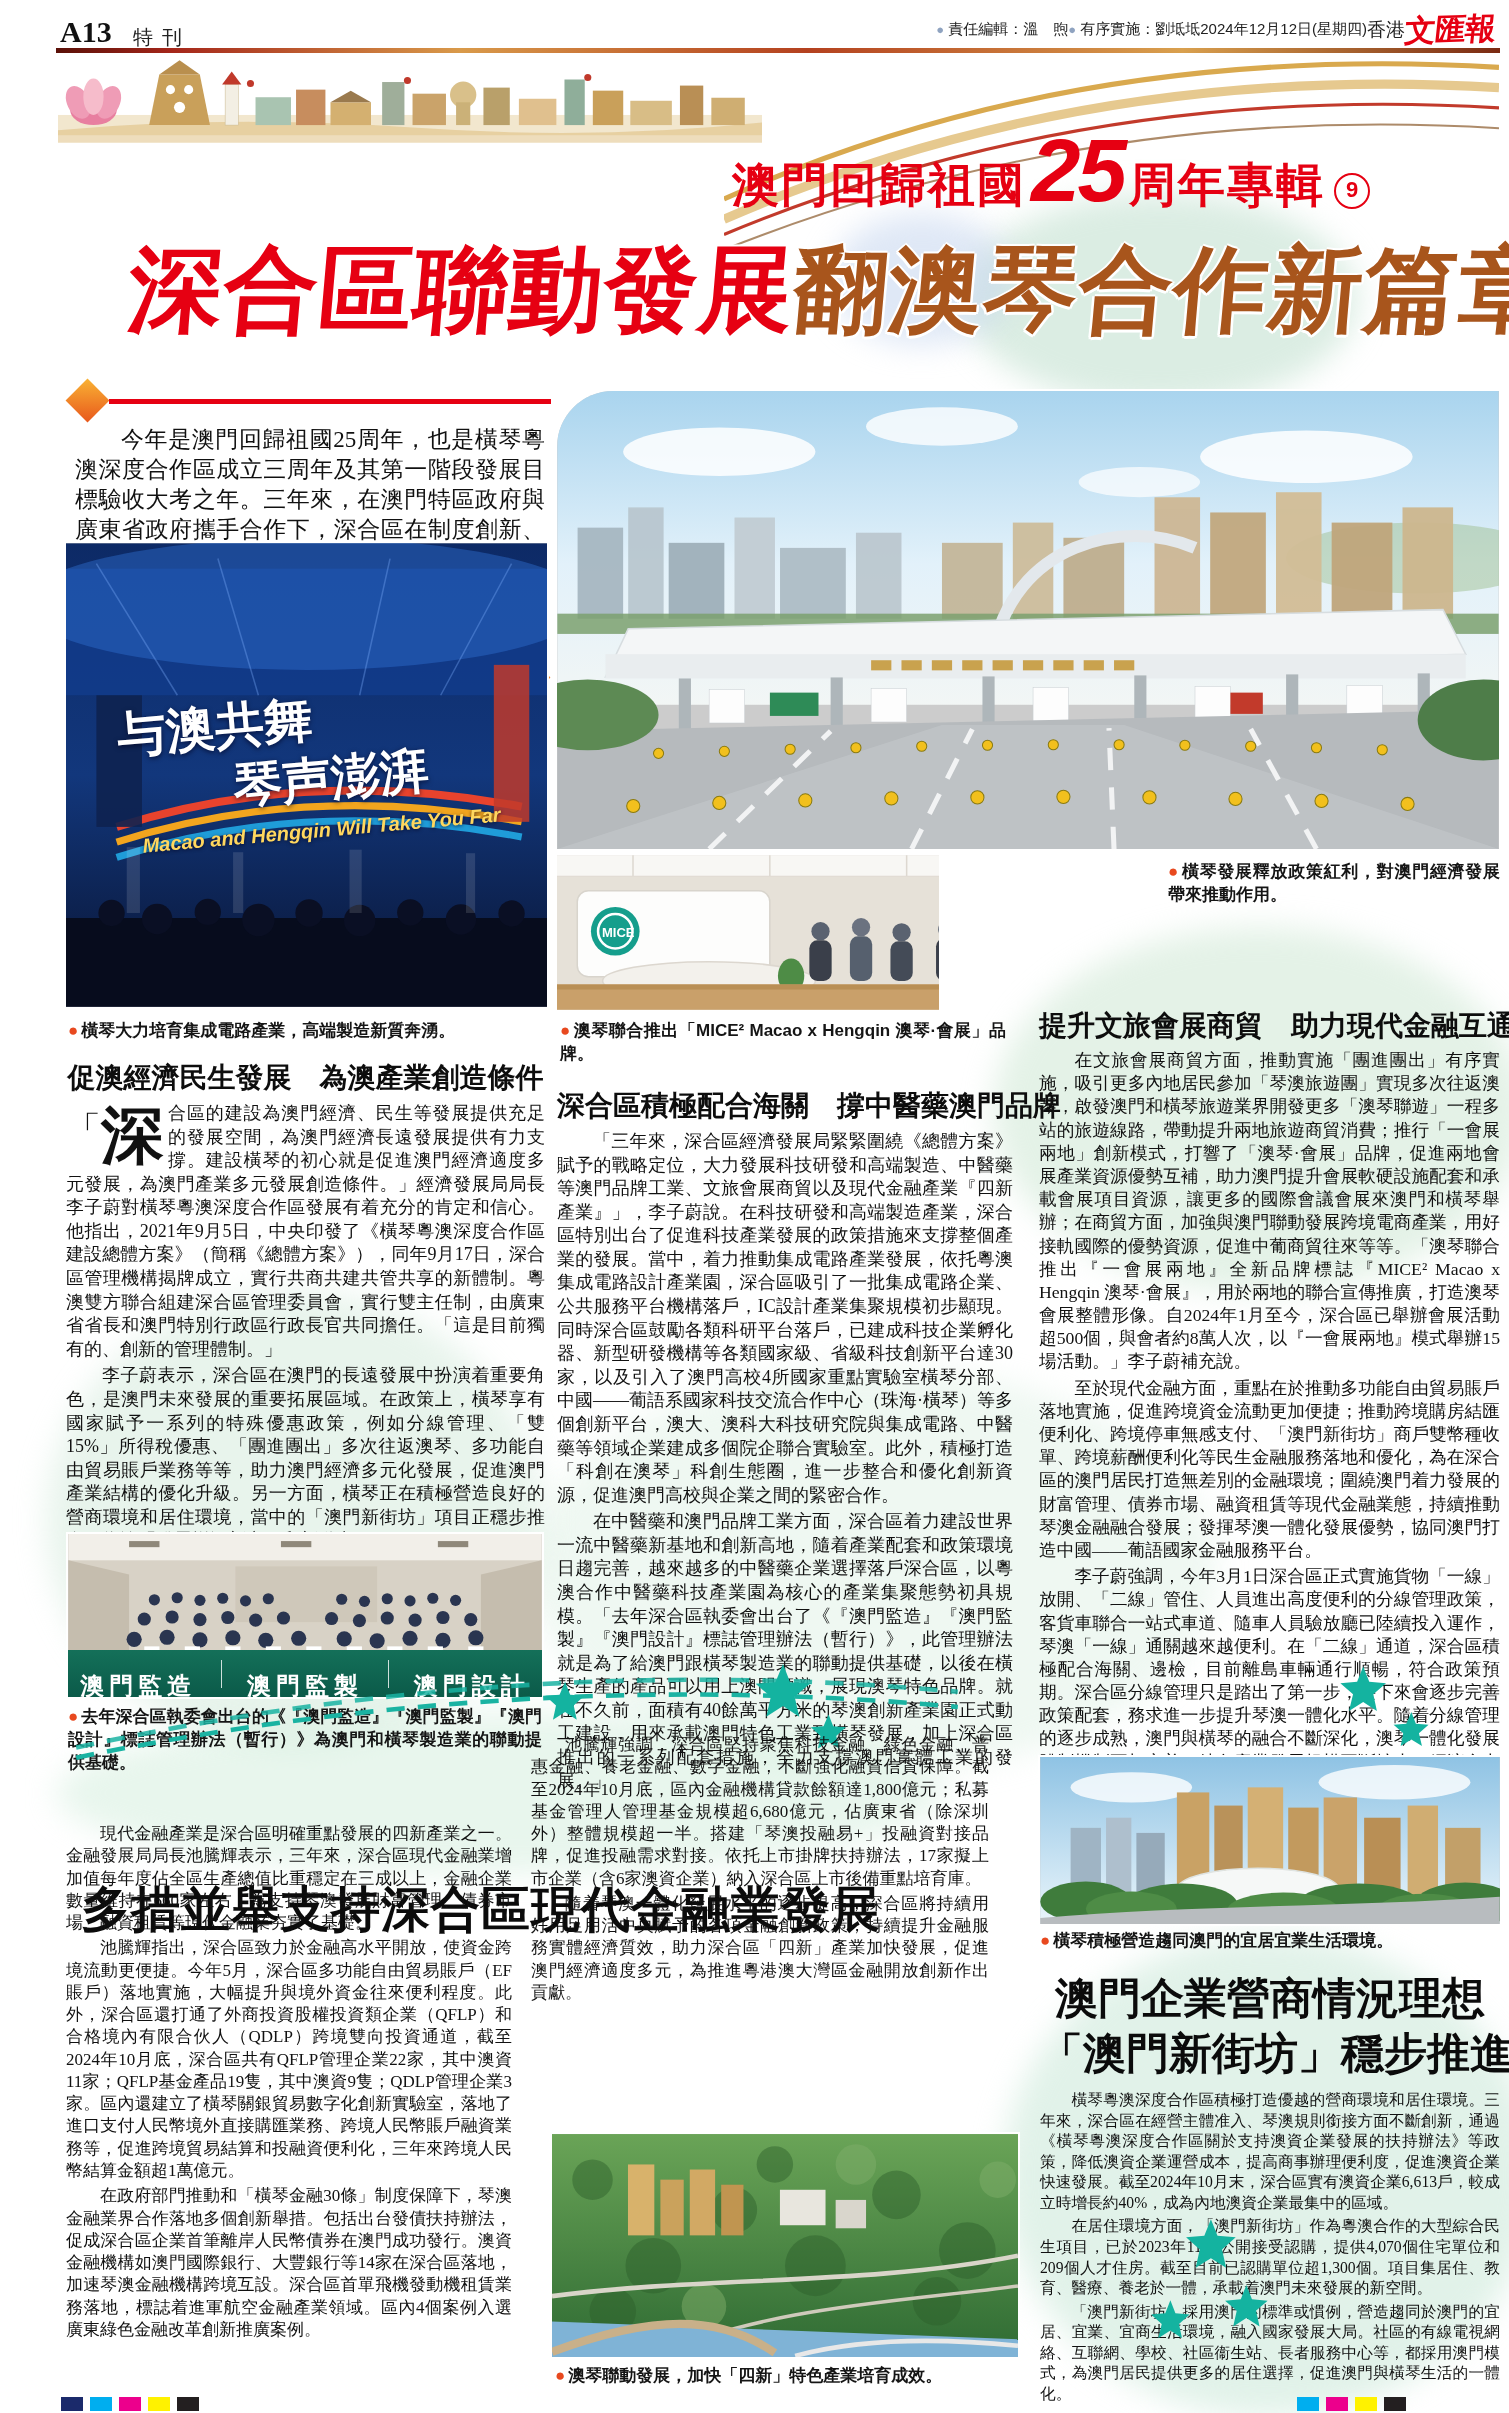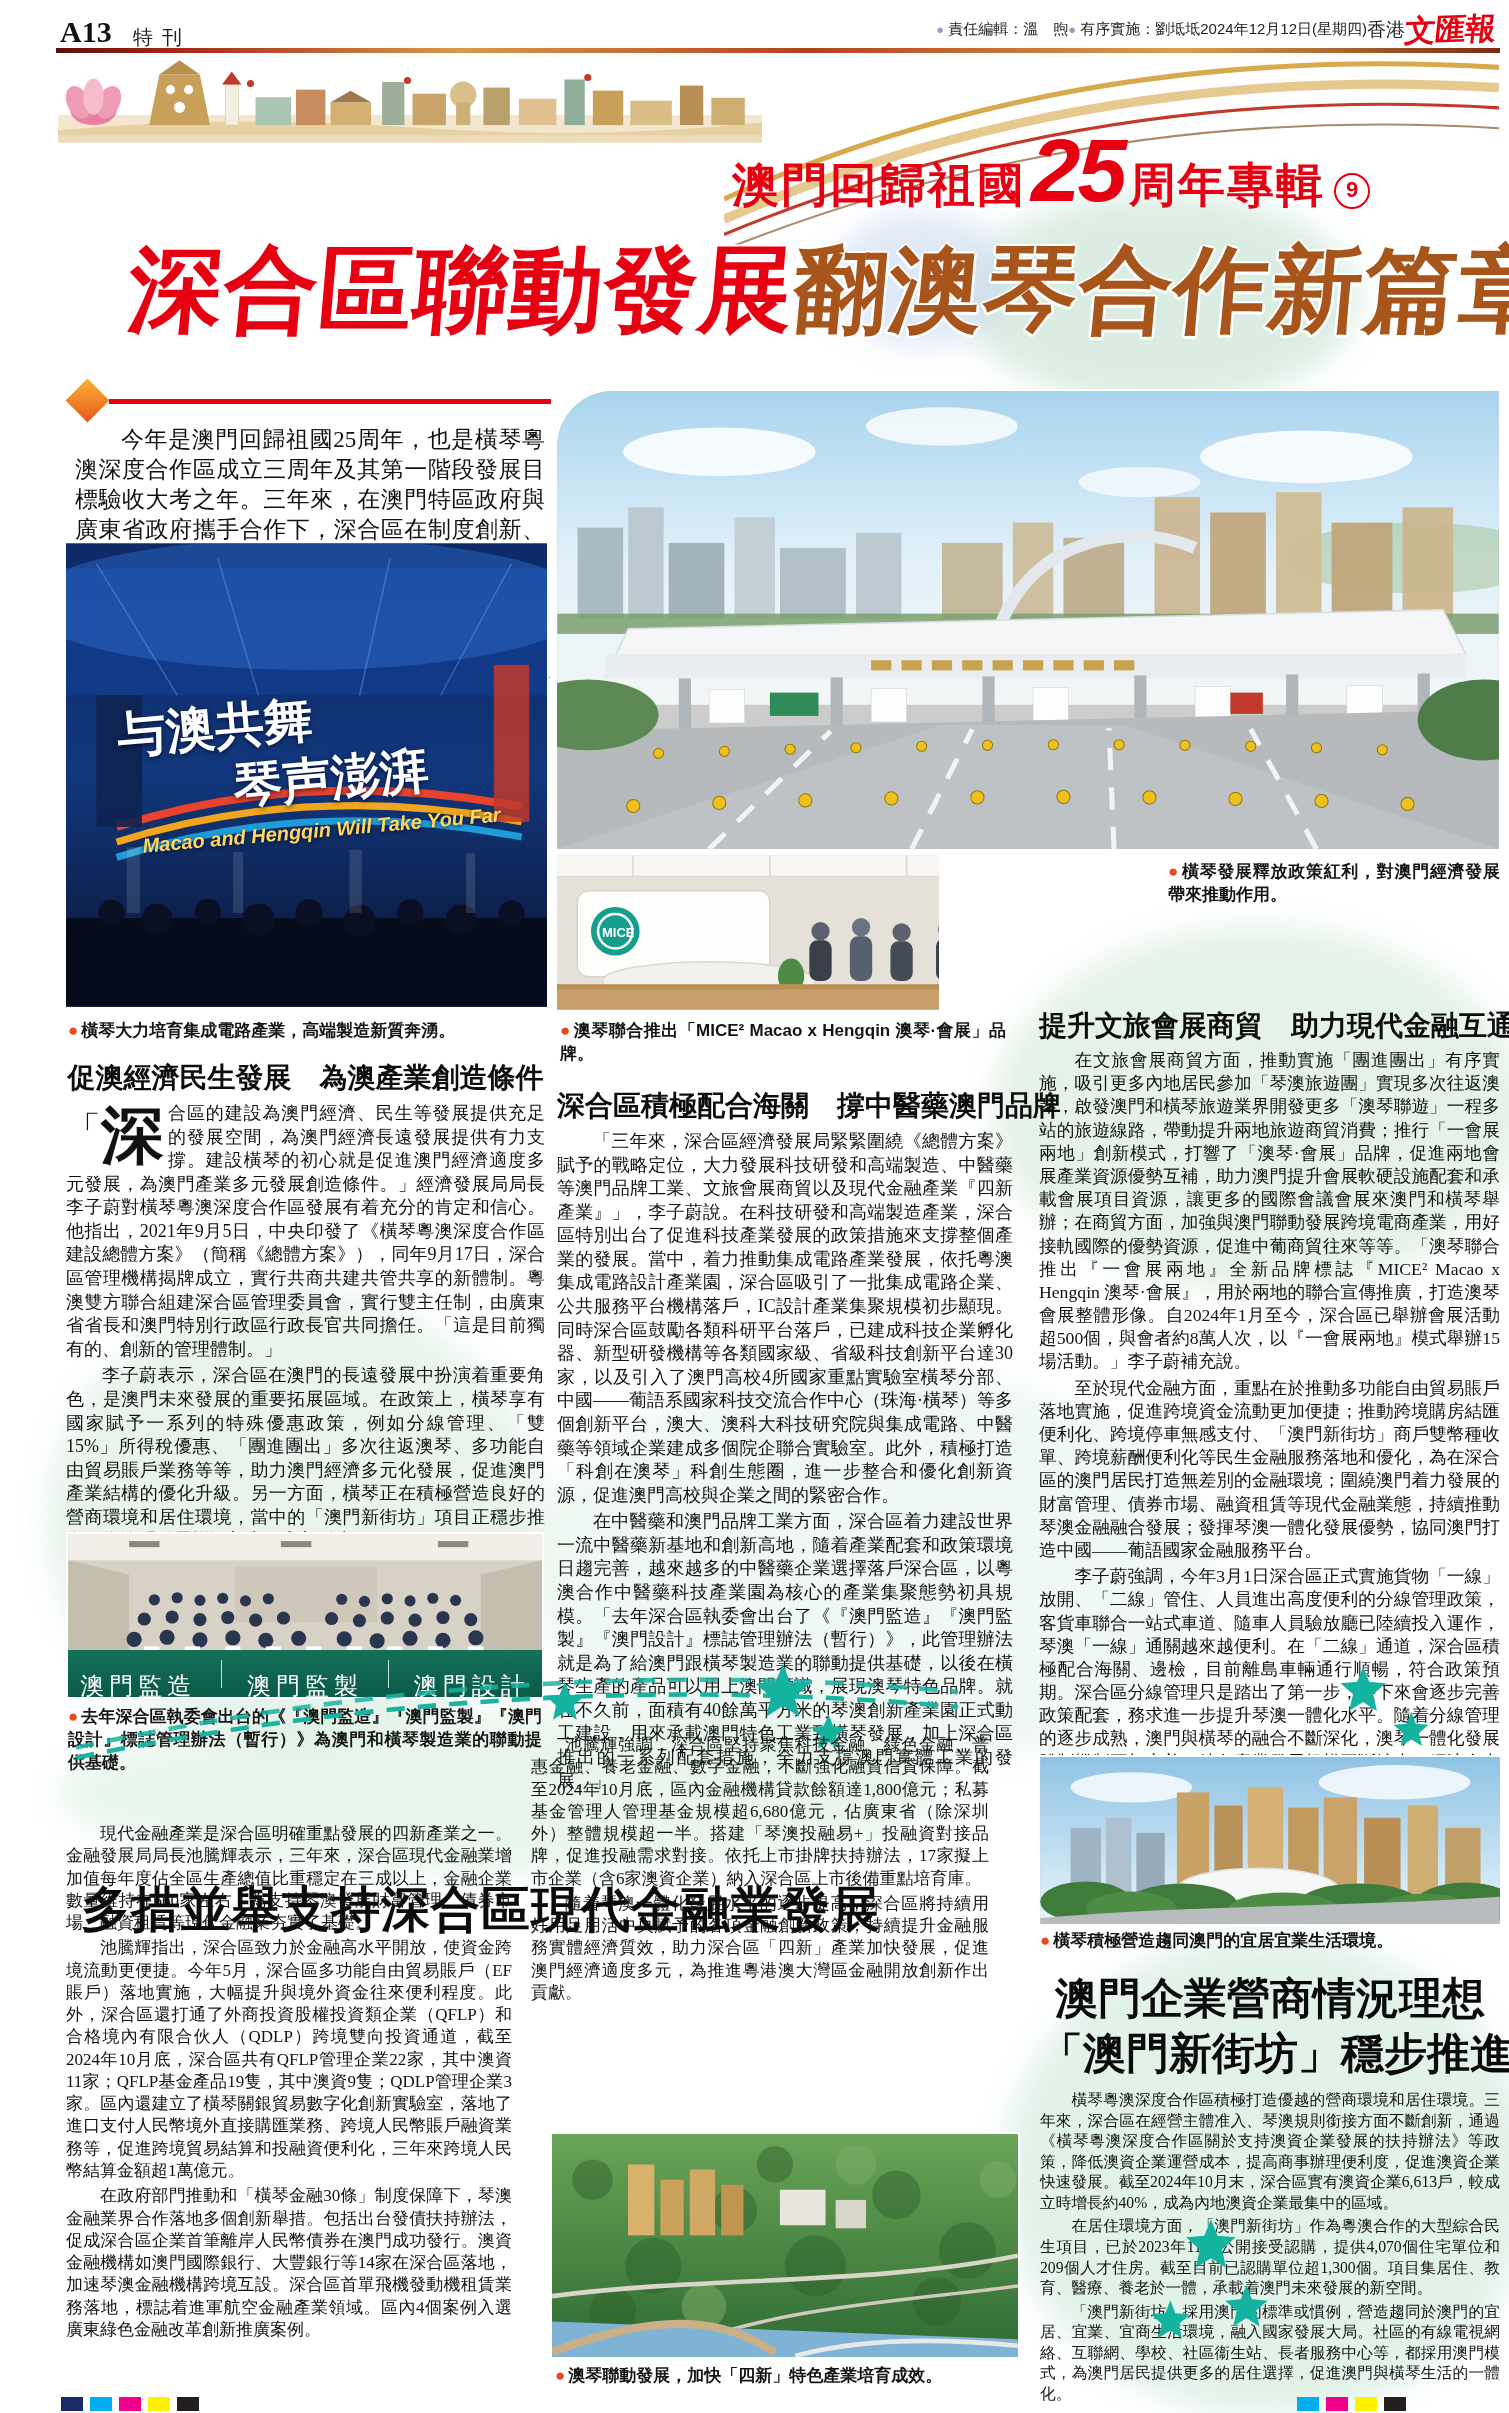--- a/index.html
+++ b/index.html
@@ -55,21 +55,21 @@
           text-align:center;white-space:nowrap;color:#0b0b0b;}
   
   .photo{overflow:hidden;background:#ccc;box-shadow:0 0 0 2px #fff;}
   .expo-t1,.expo-t2{position:absolute;color:#fff;font-family:"Liberation Sans",sans-serif;font-weight:bold;
             text-shadow:0 1.5px 5px rgba(0,0,30,.7);transform:rotate(-5deg);white-space:nowrap;}
   .expo-t3{position:absolute;color:#ffd75e;font-family:"Liberation Sans",sans-serif;font-style:italic;
            font-weight:bold;transform:rotate(-5deg);white-space:nowrap;text-shadow:0 1px 4px rgba(0,0,30,.7);}
   .mice-logo{position:absolute;color:#fff;font-family:"Liberation Sans",sans-serif;font-weight:bold;font-size:13px;}
   .desk-strip{position:absolute;left:0;right:0;bottom:0;height:47px;display:flex;align-items:center;justify-content:space-around;
               background:linear-gradient(180deg,#147059,#0b5a49);}
-  .desk-strip span{color:#fff;font-family:"Liberation Sans",sans-serif;font-weight:normal;font-size:24px;letter-spacing:5px;margin-top:24px;}
+  .desk-strip span{color:#fff;font-family:"Liberation Sans",sans-serif;font-weight:bold;font-size:24px;letter-spacing:5px;margin-top:24px;}
   .desk-strip .sep{width:1.5px;height:28px;background:rgba(255,255,255,.8);}
   .regs{display:flex;gap:7px;}
   .regs i{width:22px;height:14px;display:block;}
 </style>
 </head>
 <body>
 
 <div class="page">
 
   <div class="wash" style="left:963px;top:193px;width:395px;height:213px;background:rgba(190,222,204,.55);"></div>

